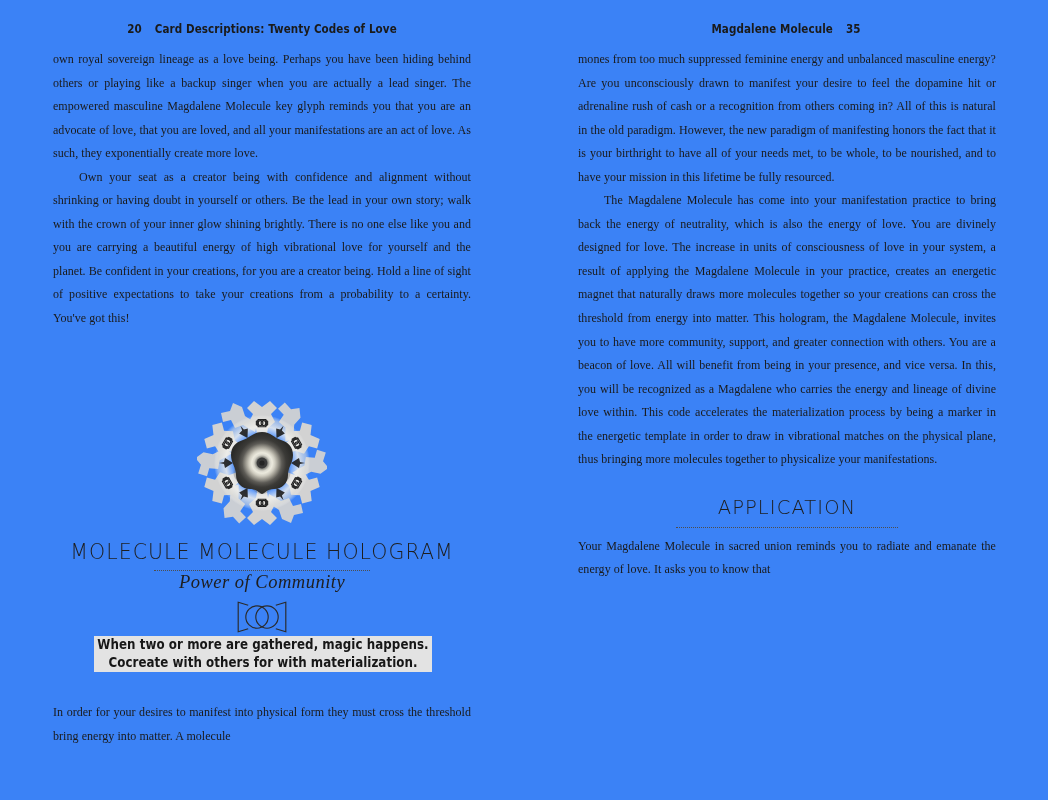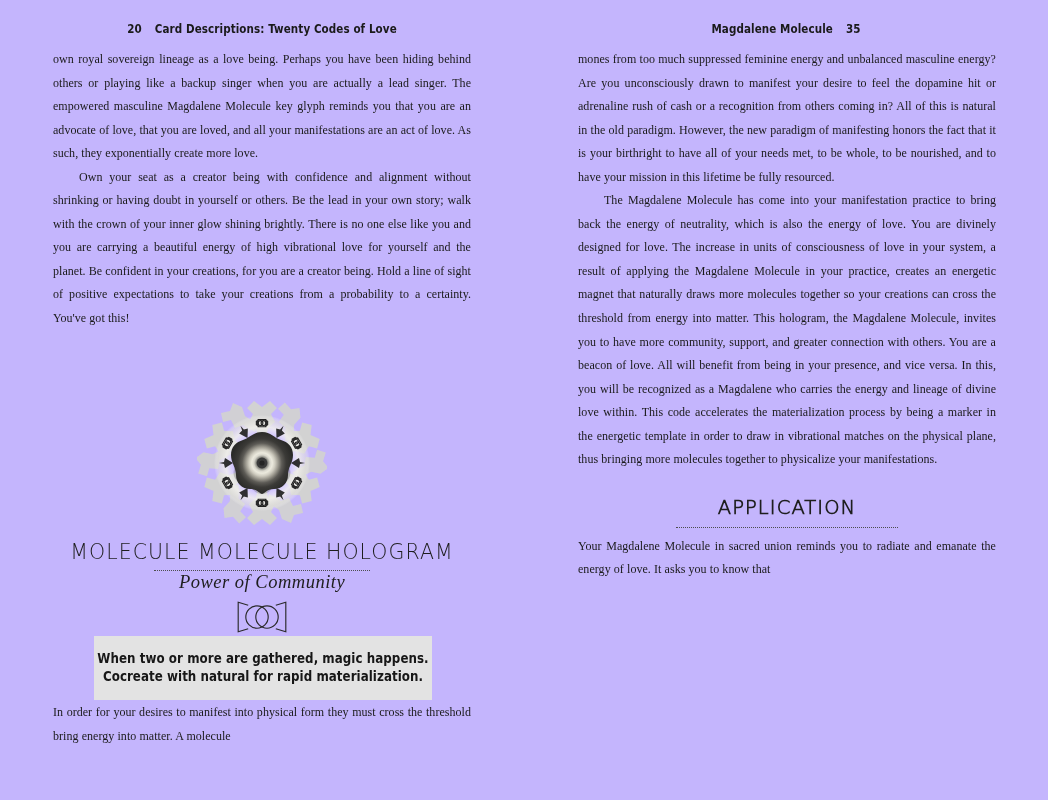--- a/index.html
+++ b/index.html
@@ -13,21 +13,21 @@
     height: 800px;
     overflow: hidden;
     font-family: "Liberation Serif", "DejaVu Serif", serif;
     color: #1a1a1a;
   }
 
   .spread {
     position: relative;
     width: 1048px;
     height: 800px;
-    background: #c4b5fd;
+    background: #3b82f6;
   }
 
   .page {
     position: absolute;
     top: 0;
     width: 524px;
     height: 800px;
   }
   .page-left  { left: 0; }
   .page-right { left: 524px; }
@@ -118,21 +118,21 @@
     height: 34px;
   }
   .keyglyph svg { display: block; }
 
   
   .quote-box {
     position: absolute;
     left: 94px;
     top: 636px;
     width: 338px;
-    height: 64px;
+    height: 36px;
     background: #e3e3e3;
     display: flex;
     flex-direction: column;
     align-items: center;
     justify-content: center;
   }
   .quote-line {
     font-family: "DejaVu Sans Condensed", "Liberation Sans Narrow", "Liberation Sans", sans-serif;
     font-size: 13.2px;
     font-weight: 600;
@@ -151,21 +151,21 @@
 
   
   .section-head {
     margin: 0 0 0 0;
     padding-top: 24px;
     text-align: center;
   }
   .section-head .label {
     font-family: "DejaVu Sans Light", "Liberation Sans", sans-serif;
     font-size: 19.5px;
-    font-weight: 700;
+    font-weight: 400;
     letter-spacing: 1.1px;
     color: #1e1e1e;
   }
   .section-head .dotrule {
     width: 222px;
     margin: 5px auto 7px auto;
   }
 </style>
 </head>
 <body>
@@ -290,21 +290,21 @@
           <circle cx="22" cy="17" r="11.2" fill="none" stroke="#2a2a2a" stroke-width="1.15"></circle>
           <circle cx="32" cy="17" r="11.2" fill="none" stroke="#2a2a2a" stroke-width="1.15"></circle>
           <path d="M13.2 5.2 L3.2 2.2 L3.2 31.8 L13.2 28.8" fill="none" stroke="#2a2a2a" stroke-width="1.15"></path>
           <path d="M40.8 5.2 L50.8 2.2 L50.8 31.8 L40.8 28.8" fill="none" stroke="#2a2a2a" stroke-width="1.15"></path>
         </svg>
       </div>
     </div>
 
     <div class="quote-box">
       <div class="quote-line">When two or more are gathered, magic happens.</div>
-      <div class="quote-line">Cocreate with natural for rapid materialization.</div>
+      <div class="quote-line">Cocreate with others for with materialization.</div>
     </div>
 
     <div class="closing-para">
       <p class="body">In order for your desires to manifest into physical form they must cross the threshold bring energy into matter. A molecule</p>
     </div>
   </div>
 
   <div class="page page-right">
 
     <div class="runhead">

